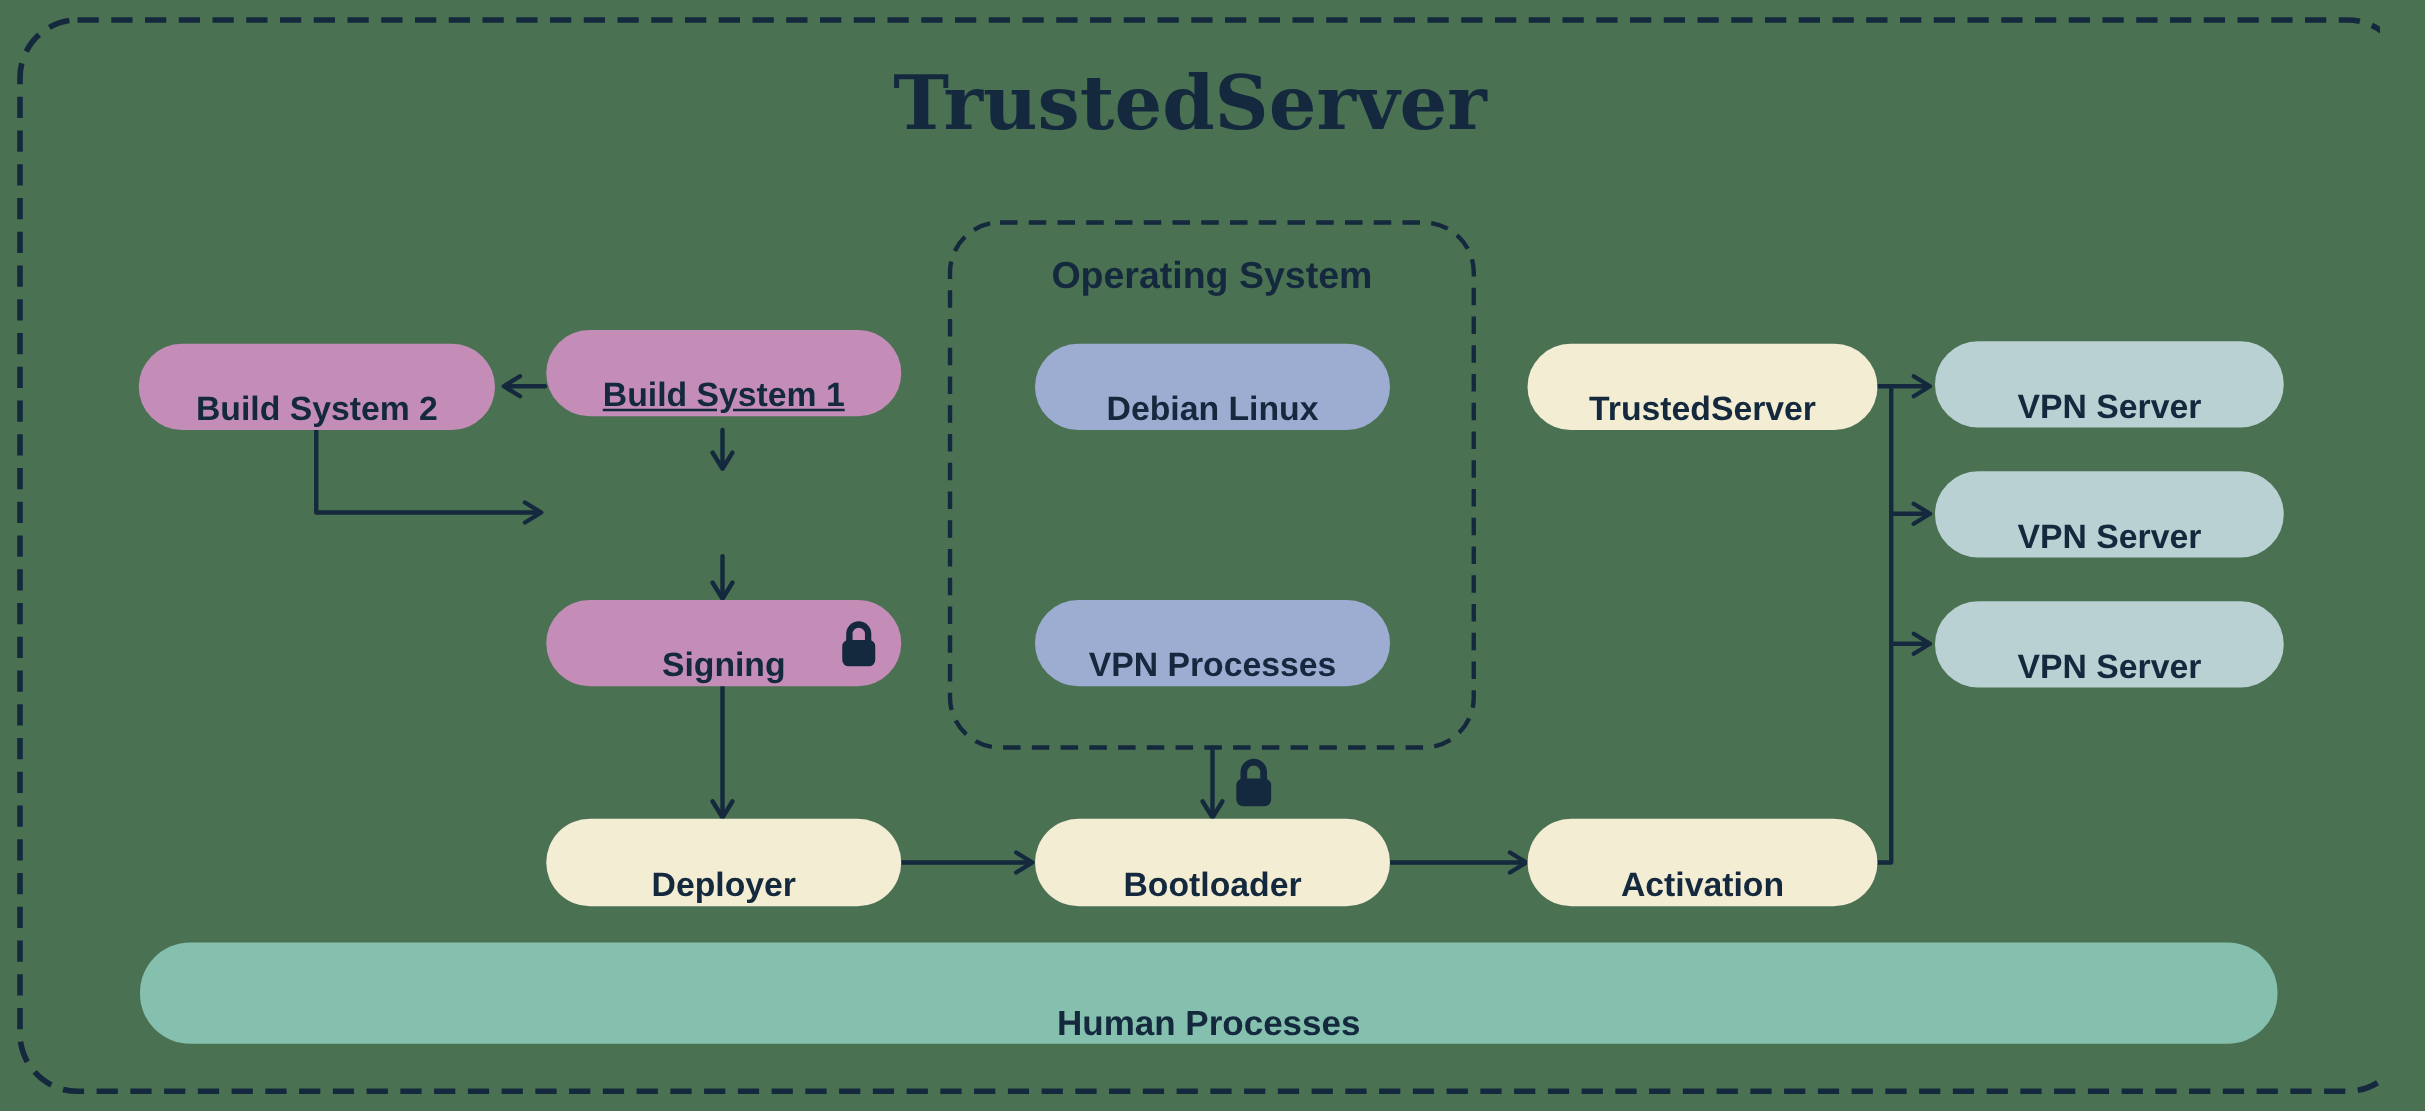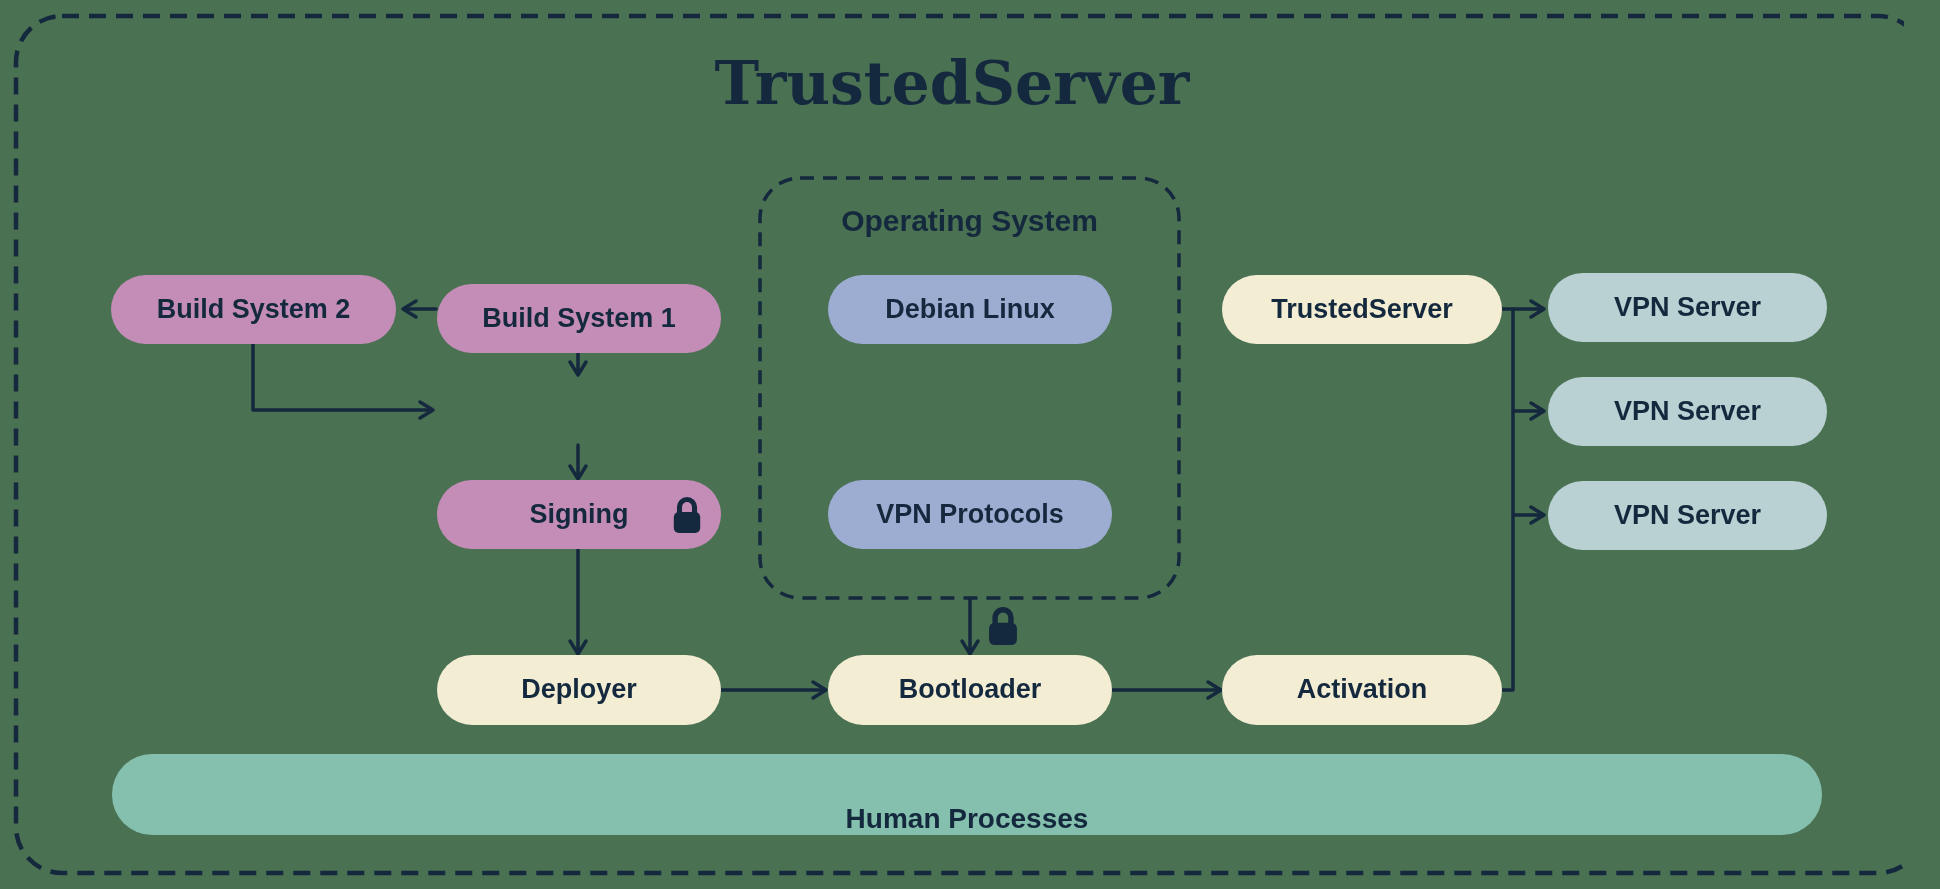--- a/index.html
+++ b/index.html
@@ -27,21 +27,21 @@
     text-align:center;
     font-family:"DejaVu Serif","Liberation Serif",serif;
     font-weight:700;font-size:60px;line-height:1.1;
     color:var(--ink);
   }
   .group-label{
     position:absolute;left:760px;top:204px;width:419px;
     text-align:center;font-weight:700;font-size:30px;color:var(--ink);
   }
   .node{
-    position:absolute;display:flex;align-items:center;justify-content:center;
+    position:absolute;display:flex;align-items:flex-end;justify-content:center;
     border-radius:35px;font-weight:700;font-size:27px;line-height:1.18;
     text-align:center;color:var(--ink);
   }
   .pink{background:var(--pink);}
   .lavender{background:var(--lavender);}
   .cream{background:var(--cream);}
   .vpn{background:var(--vpn);}
   .human-bar{
     position:absolute;left:112px;top:754px;width:1710px;height:81px;
     background:var(--human);border-radius:40px;
@@ -123,36 +123,36 @@
     </g>
   </svg>
 
   <div class="title">TrustedServer</div>
 
   <div class="group-label">Operating System</div>
 
   <div class="node pink" style="left:111px;top:275px;width:285px;height:69px;">
     <span>Build System 2</span>
   </div>
-  <div class="node pink" style="left:437px;top:284px;width:284px;height:69px;">
+  <div class="node pink" style="left:437px;top:264px;width:284px;height:69px;text-decoration:underline;">
     <span>Build System 1</span>
   </div>
   <div class="node pink" style="left:437px;top:480px;width:284px;height:69px;">
     <span>Signing</span>
     <svg class="lock-in-box lock" width="36" height="41" viewBox="0 0 24 27">
       <path d="M7 12 V8.2 a5 5 0 0 1 10 0 V12" fill="none" stroke="currentColor" stroke-width="3.4"></path>
       <rect x="3.2" y="11.5" width="17.6" height="14" rx="3.4" fill="currentColor"></rect>
     </svg>
   </div>
 
   <div class="node lavender" style="left:828px;top:275px;width:284px;height:69px;">
     <span>Debian Linux</span>
   </div>
   <div class="node lavender" style="left:828px;top:480px;width:284px;height:69px;">
-    <span>VPN Protocols</span>
+    <span>VPN Processes</span>
   </div>
 
   <div class="node cream" style="left:437px;top:655px;width:284px;height:70px;">
     <span>Deployer</span>
   </div>
   <div class="node cream" style="left:828px;top:655px;width:284px;height:70px;">
     <span>Bootloader</span>
   </div>
   <div class="node cream" style="left:1222px;top:655px;width:280px;height:70px;">
     <span>Activation</span>

